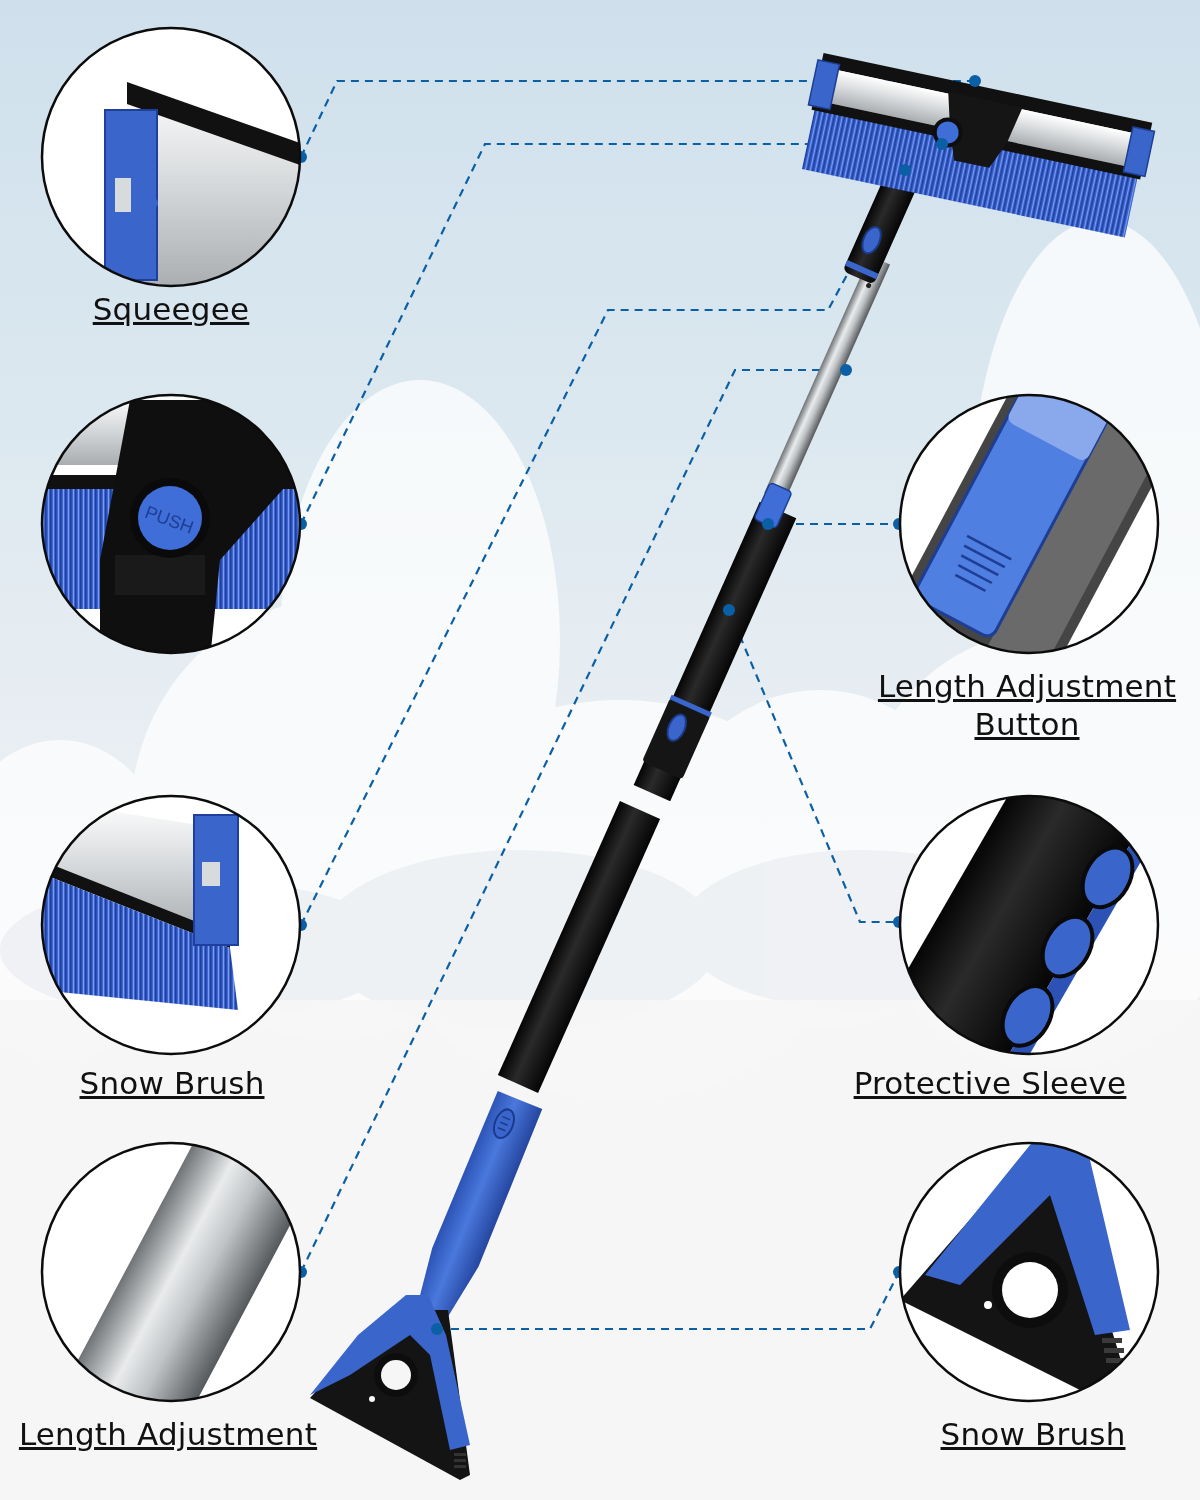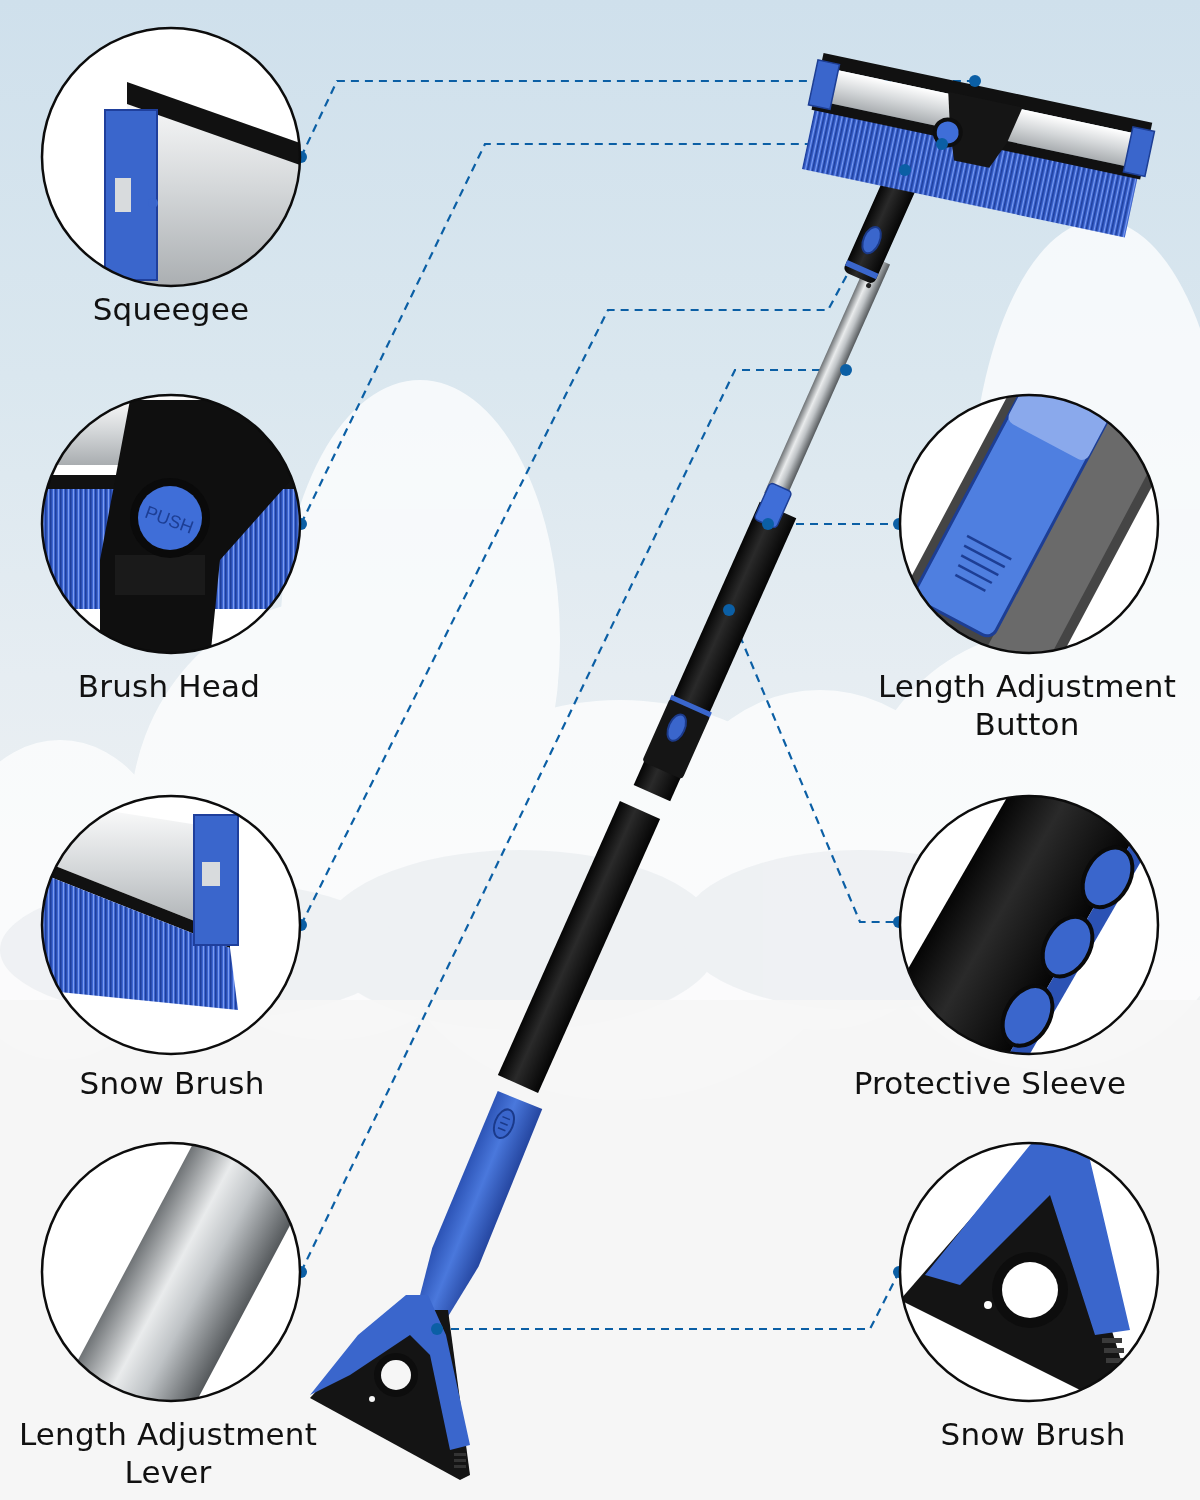--- a/index.html
+++ b/index.html
@@ -3,21 +3,21 @@
 <meta charset="utf-8">
 <style>
   html, body { margin: 0; padding: 0; }
   body { width: 1200px; height: 1500px; overflow: hidden; position: relative;
          font-family: "DejaVu Sans", "Liberation Sans", sans-serif; }
   .bg { position: absolute; inset: 0;
         background: linear-gradient(180deg, #cfe0ec 0%, #dae7ef 25%, #e6edf2 45%, #eef1f3 62%, #f3f4f5 75%, #f6f6f6 100%); }
   .snow-layer { position: absolute; inset: 0; }
   .stage { position: absolute; inset: 0; }
   .label { position: absolute; text-align: center; color: #111; font-size: 31px; line-height: 38px;
-           letter-spacing: 0.2px; white-space: nowrap; transform: translateX(-50%); }
+           letter-spacing: 0.2px; white-space: nowrap; transform: translateX(-50%); text-decoration: underline; }
   .label span { display: block; }
 </style>
 </head>
 <body>
 
 <div class="bg"></div>
 
 <svg class="snow-layer" width="1200" height="1500">
   <g fill="#ffffff" opacity="0.75">
     <ellipse cx="420" cy="640" rx="140" ry="260"></ellipse>
@@ -274,28 +274,26 @@
       </g>
     </g>
     <circle cx="1029" cy="1272" r="129" fill="none" stroke="#0c0c0c" stroke-width="2.5"></circle>
   </g>
 </svg>
 
 <div class="label" style="left:171px; top:290px;">
   <span>Squeegee</span>
 </div>
 <div class="label" style="left:169px; top:667px;">
-  <span>Brush Head</span>
 </div>
 <div class="label" style="left:172px; top:1064px;">
   <span>Snow Brush</span>
 </div>
 <div class="label" style="left:168px; top:1415px;">
   <span>Length Adjustment</span>
-  <span>Lever</span>
 </div>
 <div class="label" style="left:1027px; top:667px;">
   <span>Length Adjustment</span>
   <span>Button</span>
 </div>
 <div class="label" style="left:990px; top:1064px;">
   <span>Protective Sleeve</span>
 </div>
 <div class="label" style="left:1033px; top:1415px;">
   <span>Snow Brush</span>

